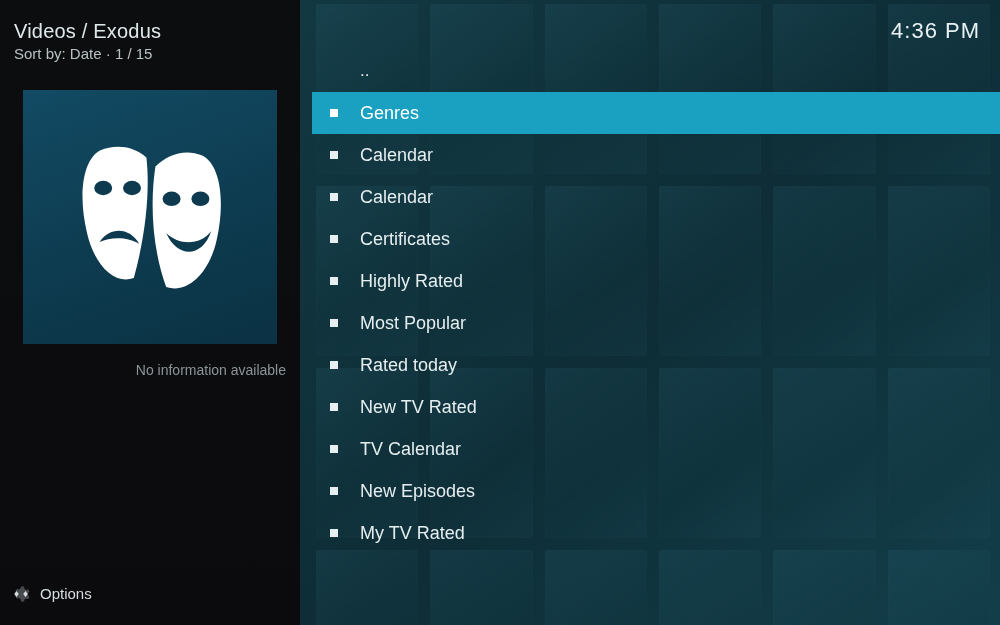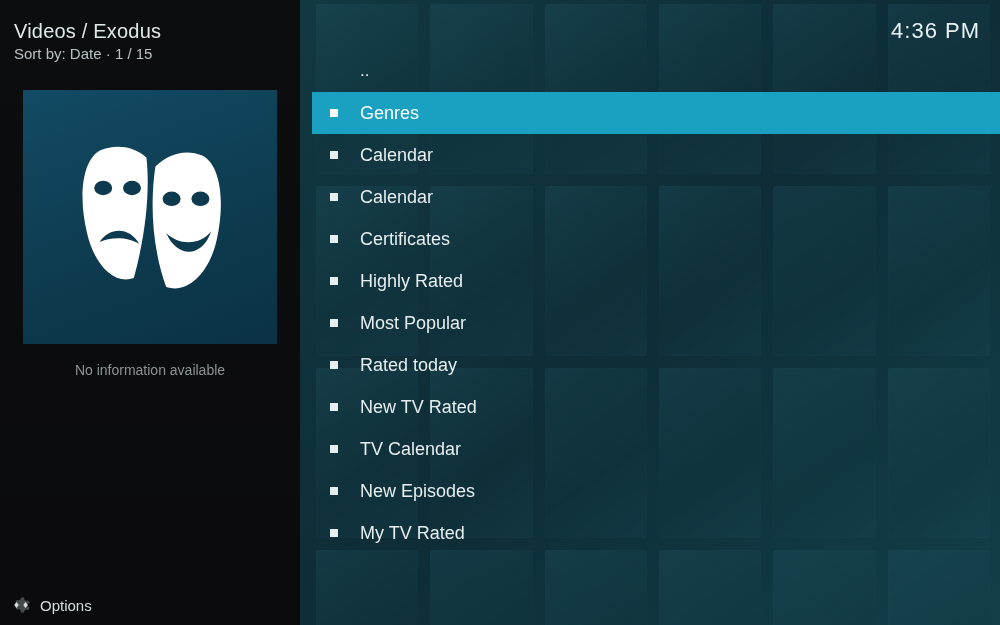--- a/index.html
+++ b/index.html
@@ -73,21 +73,21 @@
     height: 254px;
     background: linear-gradient(160deg, #124b64 0%, #0d3a4e 60%, #0b3244 100%);
     position: relative;
     display: flex;
     align-items: center;
     justify-content: center;
   }
   .addon-tile svg { width: 180px; height: 180px; }
 
   .no-info {
-    text-align: center;
+    text-align: right;
     margin-top: 18px;
     color: #8b9497;
     font-size: 14px;
   }
 
   
   .clock {
     position: absolute;
     top: 18px;
     right: 20px;
@@ -133,21 +133,20 @@
   .menu-item.selected .label { color: #ffffff; font-weight: 500; }
 
   
   .options-bar {
     position: absolute;
     left: 0;
     bottom: 0;
     width: 300px;
     height: 40px;
     display: flex;
-    align-items: center;
     padding-left: 12px;
     box-sizing: border-box;
     color: #d5dde0;
     font-size: 15px;
   }
   .options-bar .gear {
     margin-right: 10px;
     display: inline-flex;
   }
 </style>

